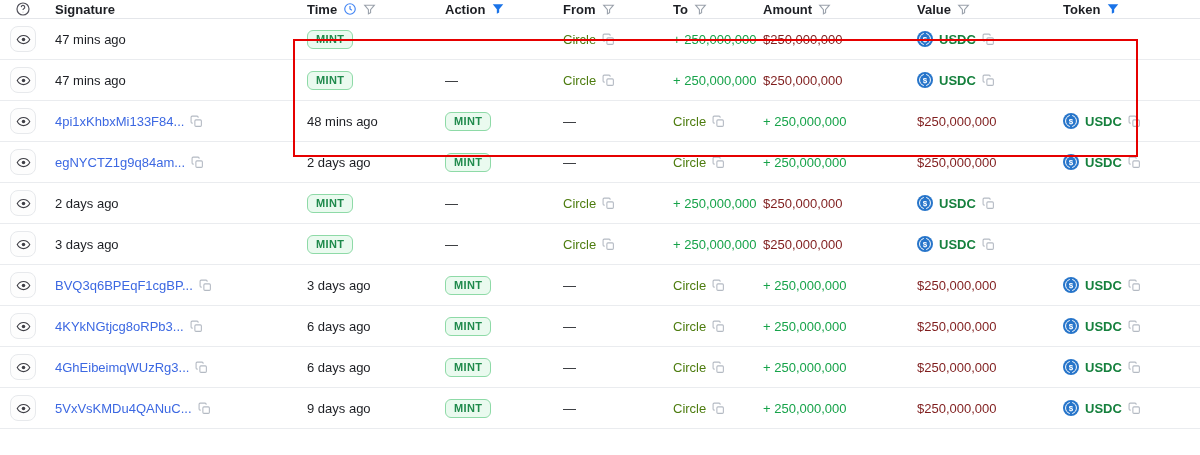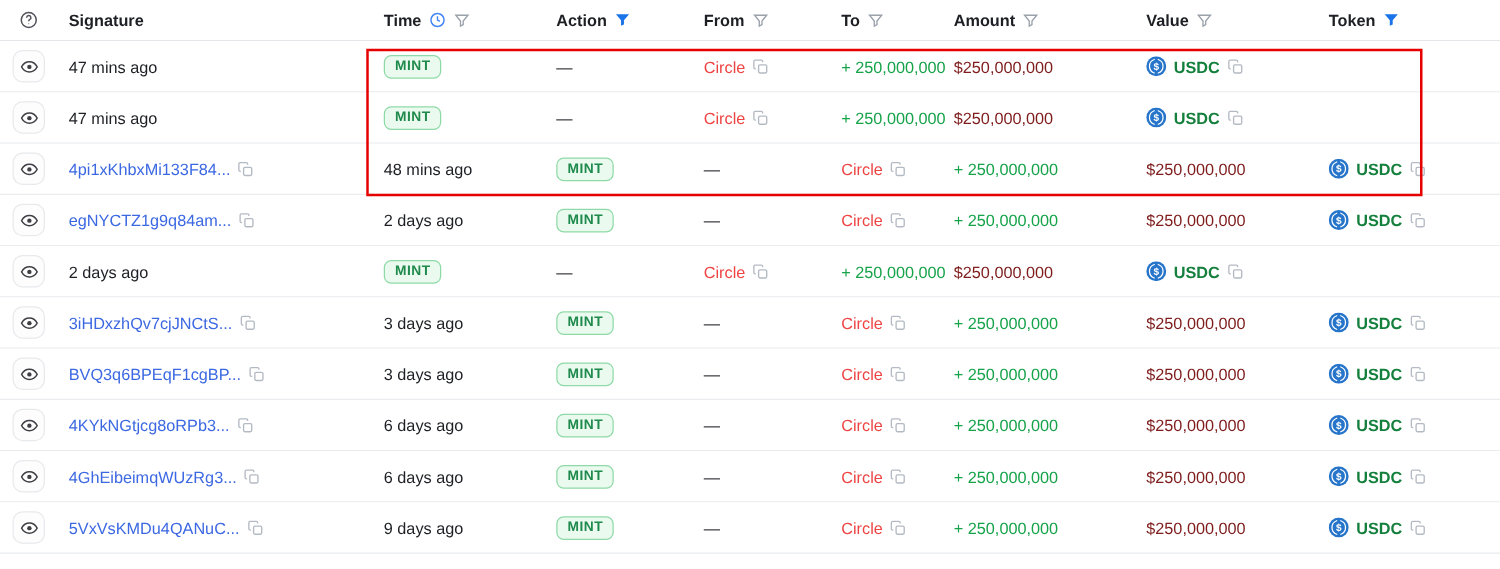--- a/index.html
+++ b/index.html
@@ -6,41 +6,41 @@
   html,body { background:#fff; }
   body { font-family:"Liberation Sans", sans-serif; color:#17181c; }
   .app { position:relative; width:1200px; height:455px; background:#fff; overflow:hidden; }
 
   .grid-row {
     display:grid;
     grid-template-columns:46px 252px 138px 118px 110px 90px 154px 146px 1fr;
     align-items:center;
     width:100%;
   }
-  .thead { height:33px; border-bottom:1px solid #e4e6ea; }
+  .thead { height:19px; border-bottom:1px solid #e4e6ea; }
   .th { display:flex; align-items:center; gap:6px; font-size:13px; font-weight:700; color:#1d1f24; padding-left:9px; }
   .th.first { justify-content:center; padding-left:0; }
 
   .trow { height:41px; border-bottom:1px solid #eaecef; background:#fff; }
   .cell { display:flex; align-items:center; gap:6px; padding-left:9px; font-size:13px; }
 
   .eye-btn {
     width:26px; height:26px; margin:0 auto;
     border:1px solid #e7e9ec; border-radius:8px; background:#fdfdfd;
     display:flex; align-items:center; justify-content:center; cursor:pointer;
   }
   .sig-link { color:#3c68e2; text-decoration:none; cursor:pointer; white-space:nowrap; }
   .time-txt { color:#1d1f24; }
   .badge {
     font-size:11px; font-weight:700; letter-spacing:.4px; color:#1f8a4c;
     background:#eafaef; border:1px solid #8edaa7; border-radius:6px;
     padding:3px 8px; line-height:1;
   }
   .dash { color:#1d1f24; font-weight:500; }
-  .to-txt { color:#ef4444; }
+  .to-txt { color:#4d7c0f; }
   .amount { color:#17a34a; font-weight:500; white-space:nowrap; }
   .value { color:#7f1d1d; font-weight:500; white-space:nowrap; }
   .usdc-link { color:#15803d; font-weight:600; cursor:pointer; }
 
   .icon { display:inline-flex; align-items:center; justify-content:center; flex:none; }
   .clickable { cursor:pointer; }
 
   .highlight-box {
     position:absolute; left:293px; top:39px; width:845px; height:118px;
     border:2px solid #e60000; pointer-events:none; z-index:5;
@@ -410,29 +410,20 @@
     <div class="grid-row trow">
       <div class="cell" style="padding-left:0">
         <span class="eye-btn">
           <svg width="15" height="15" viewBox="0 0 24 24" fill="none" stroke="#3f3f46" stroke-width="1.8">
             <path d="M2 12s3.5-6.5 10-6.5S22 12 22 12s-3.5 6.5-10 6.5S2 12 2 12z"></path>
             <circle cx="12" cy="12" r="2.8" fill="#3f3f46" stroke="none"></circle>
           </svg>
         </span>
       </div>
       <div class="cell">
-        <span class="sig-link">3iHDxzhQv7cjJNCtS...</span>
-        <span class="icon clickable">
-          <svg width="13" height="13" viewBox="0 0 24 24" fill="none" stroke="#b4bac3" stroke-width="2">
-            <rect x="9" y="9" width="12" height="12" rx="2"></rect>
-            <path d="M5 15H4a2 2 0 0 1-2-2V4a2 2 0 0 1 2-2h9a2 2 0 0 1 2 2v1"></path>
-          </svg>
-        </span>
-      </div>
-      <div class="cell">
         <span class="time-txt">3 days ago</span>
       </div>
       <div class="cell">
         <span class="badge">MINT</span>
       </div>
       <div class="cell">
         <span class="dash">—</span>
       </div>
       <div class="cell">
         <span class="to-txt">Circle</span>

